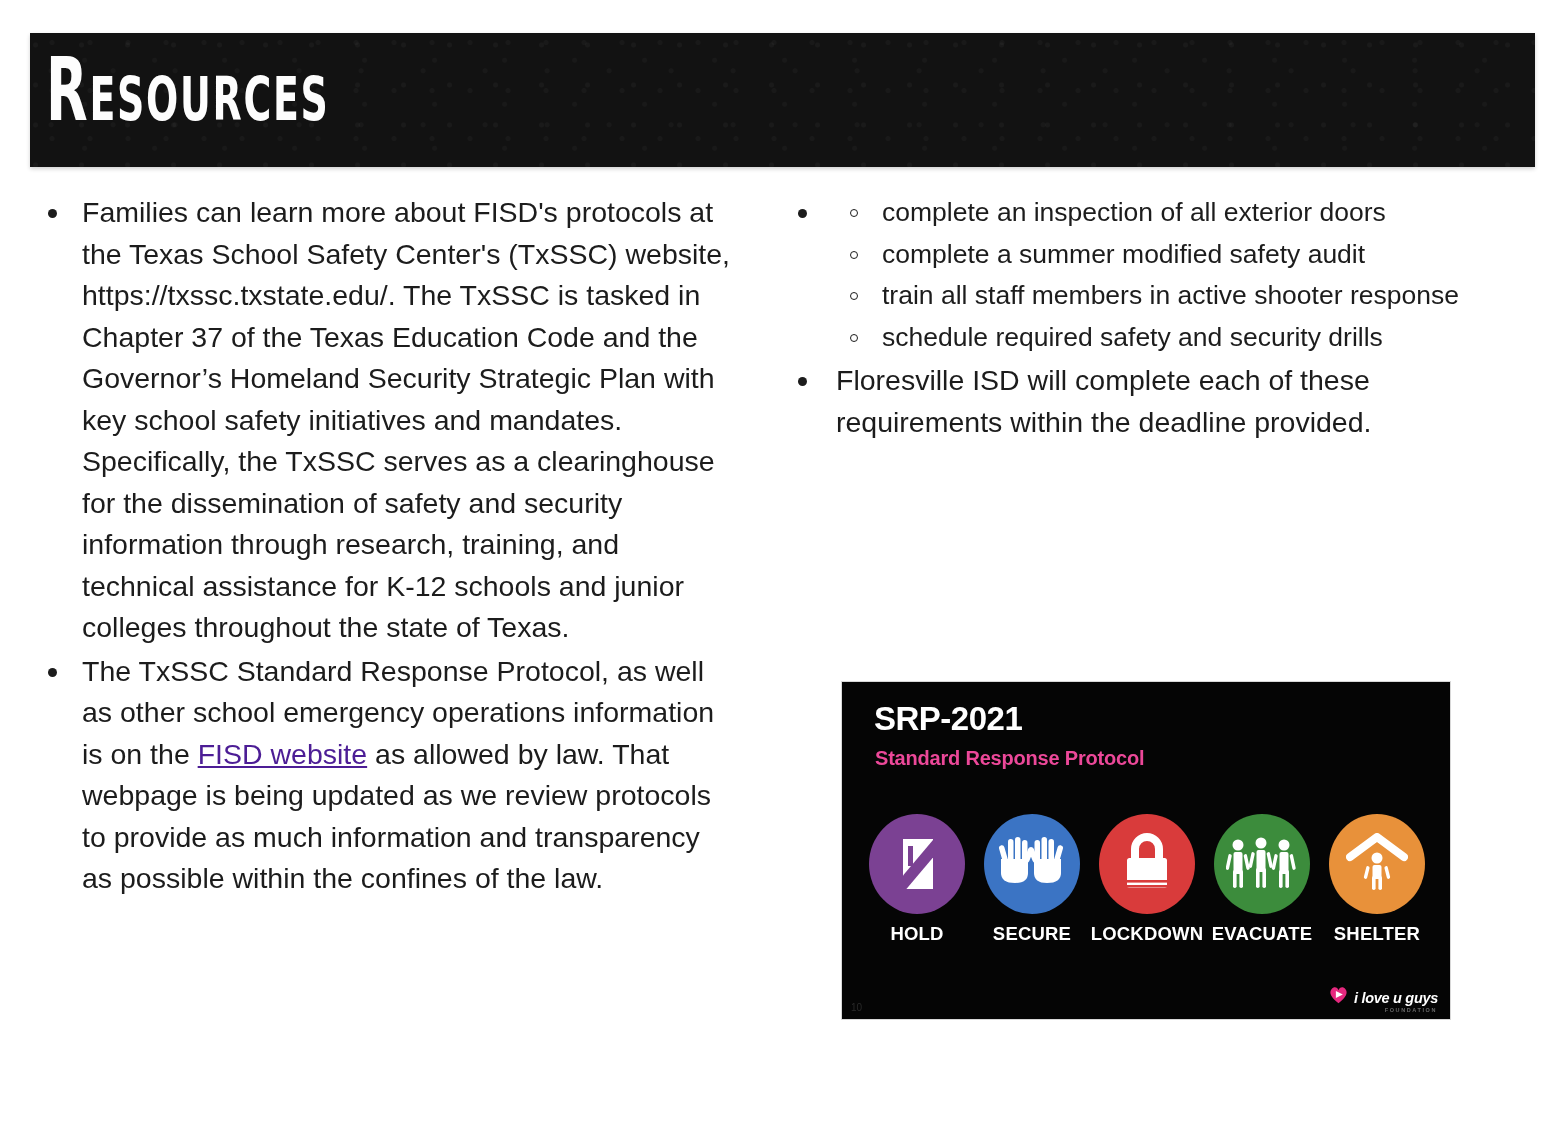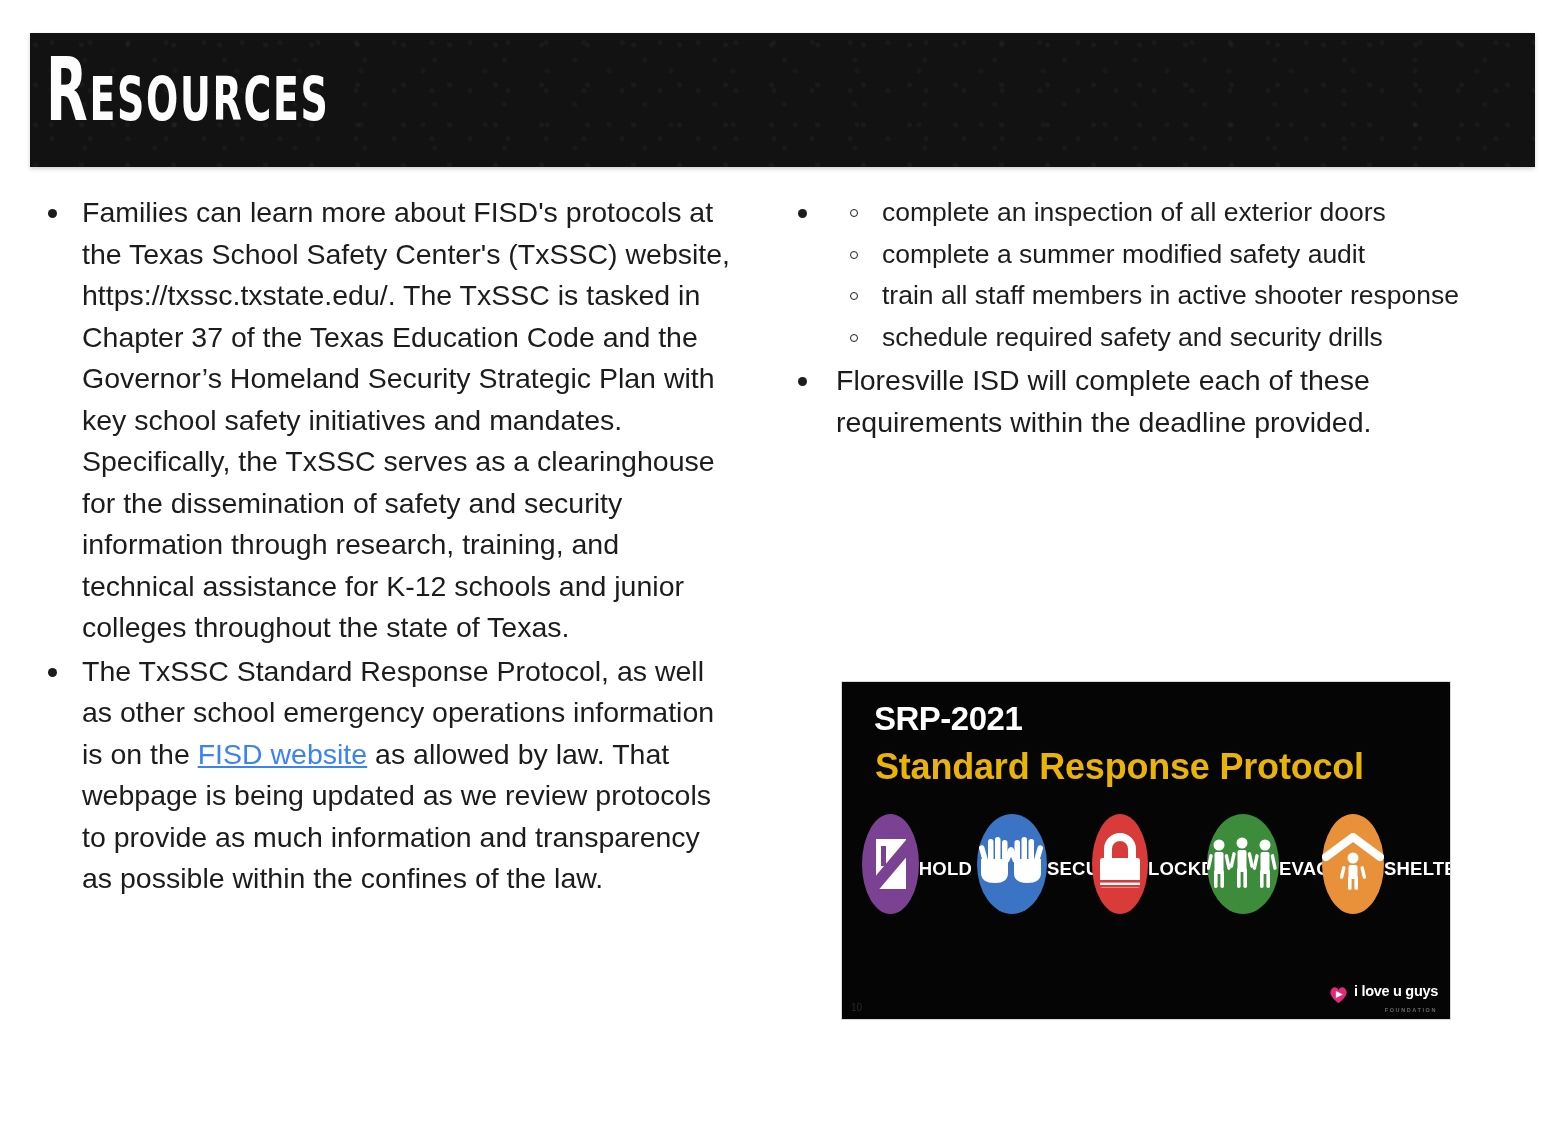--- a/index.html
+++ b/index.html
@@ -103,21 +103,21 @@
     top: 17px;
     width: 8px;
     height: 8px;
     border-radius: 50%;
     border: 1.6px solid #1c1c1c;
     background: transparent;
     box-sizing: border-box;
   }
 
   a.inline-link {
-    color: #3b82f6;
+    color: #4c1d95;
     text-decoration: underline;
     text-underline-offset: 2px;
   }
 
   
   .srp-card {
     position: absolute;
     left: 841px;
     top: 681px;
     width: 610px;
@@ -134,39 +134,39 @@
     color: #ffffff;
     font-size: 33px;
     font-weight: 700;
     letter-spacing: -0.5px;
     line-height: 1.05;
   }
   .srp-sub {
     position: absolute;
     left: 33px;
     top: 66px;
-    color: #eab308;
-    font-size: 36px;
+    color: #ec4899;
+    font-size: 20px;
     font-weight: 700;
     letter-spacing: -0.2px;
     line-height: 1.05;
   }
   .srp-icons {
     position: absolute;
     left: 20px;
     top: 132px;
     width: 570px;
     display: flex;
     justify-content: space-between;
     align-items: flex-start;
   }
   .srp-item {
     width: 110px;
     display: flex;
-    flex-direction: row;
+    flex-direction: column;
     align-items: center;
     justify-content: space-between;
   }
   .srp-circle {
     width: 96px;
     height: 100px;
     border-radius: 50%;
     display: flex;
     align-items: center;
     justify-content: center;
@@ -178,22 +178,23 @@
     font-size: 18.5px;
     font-weight: 700;
     letter-spacing: 0.2px;
     white-space: nowrap;
   }
   .srp-logo {
     position: absolute;
     right: 12px;
     bottom: 14px;
     display: flex;
-    align-items: flex-start;
+    align-items: flex-end;
     gap: 5px;
+    font-style: italic;
   }
   .srp-logo-mark {
     width: 21px;
     height: 21px;
   }
   .srp-logo-text {
     color: #ffffff;
     font-size: 14.5px;
     font-weight: 700;
     letter-spacing: -0.3px;

